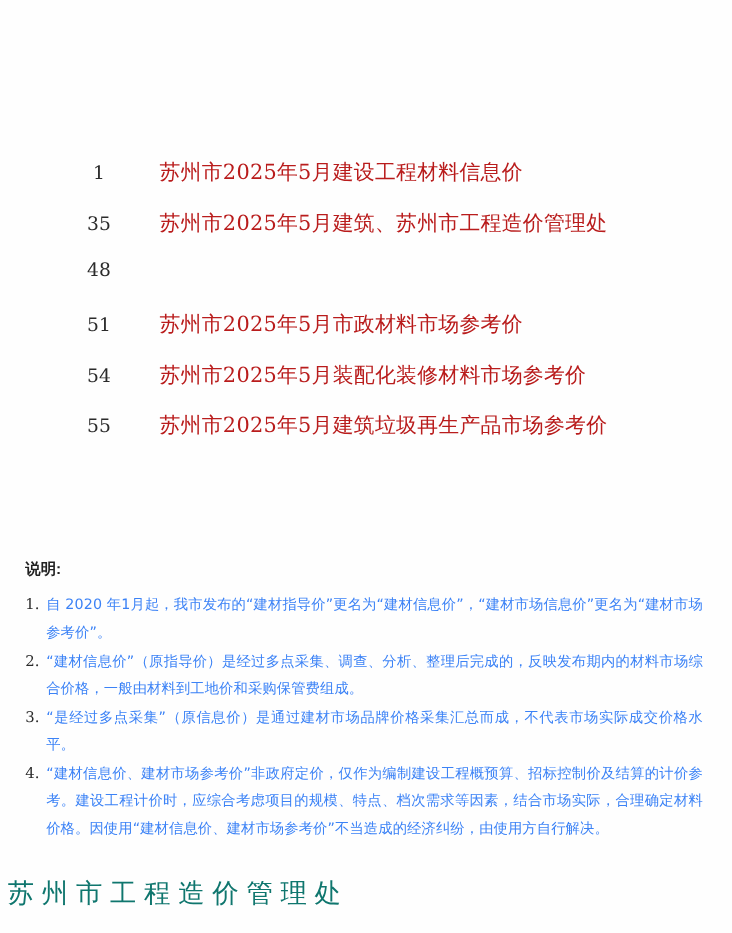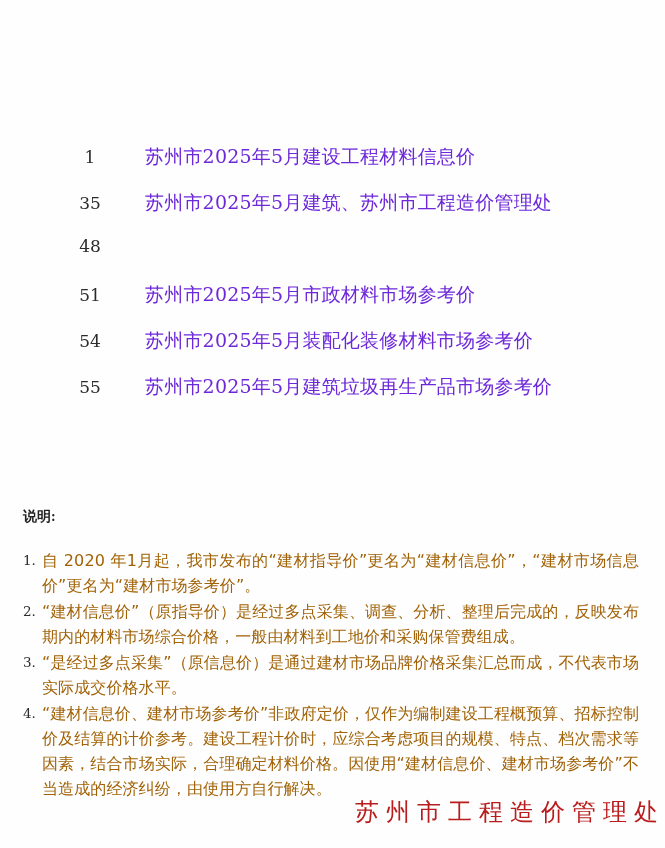--- a/index.html
+++ b/index.html
@@ -59,75 +59,75 @@
     font-family: "DejaVu Serif", "Liberation Serif", serif;
     font-size: 17px;
     color: #2b2b2b;
     flex: none;
   }
   .toc-title {
     margin-left: 25px;
     font-family: "DejaVu Serif", "Liberation Serif", serif;
     font-size: 19px;
     letter-spacing: 0.2px;
-    color: #6d28d9;
+    color: #b91c1c;
     white-space: nowrap;
   }
 
   
   .notes {
     position: absolute;
     top: 506px;
     left: 23px;
     width: 616px;
   }
   .notes-heading {
-    font-family: Liberation Serif, serif;
+    font-family: Liberation Sans, sans-serif;
     font-weight: bold;
     font-size: 14px;
     line-height: 22px;
     color: #222;
-    margin-bottom: 20px;
+    margin-bottom: 10px;
   }
   .note-item {
     display: flex;
     align-items: flex-start;
     margin-bottom: 1px;
   }
   .note-marker {
     width: 19px;
     flex: none;
     font-family: "DejaVu Serif", "Liberation Serif", serif;
     font-size: 13.5px;
     line-height: 25px;
     color: #2b2b2b;
   }
   .note-text {
     flex: 1;
     font-family: "DejaVu Sans", "Liberation Sans", sans-serif;
-    font-size: 16px;
+    font-size: 13px;
     line-height: 25px;
-    color: #a16207;
+    color: #3b82f6;
     text-align: justify;
     text-justify: inter-character;
     letter-spacing: 0.1px;
   }
 
   
   .footer-org {
     position: absolute;
     top: 796px;
     left: 0;
     width: 665px;
-    text-align: right;
+    text-align: left;
     font-family: "DejaVu Serif", "Liberation Serif", serif;
     font-size: 24px;
     letter-spacing: 7px;
     text-indent: 7px;
-    color: #b91c1c;
+    color: #0f766e;
     white-space: nowrap;
   }
 </style>
 </head>
 <body>
 
 <div class="page">
 
 
   <div class="toc">

